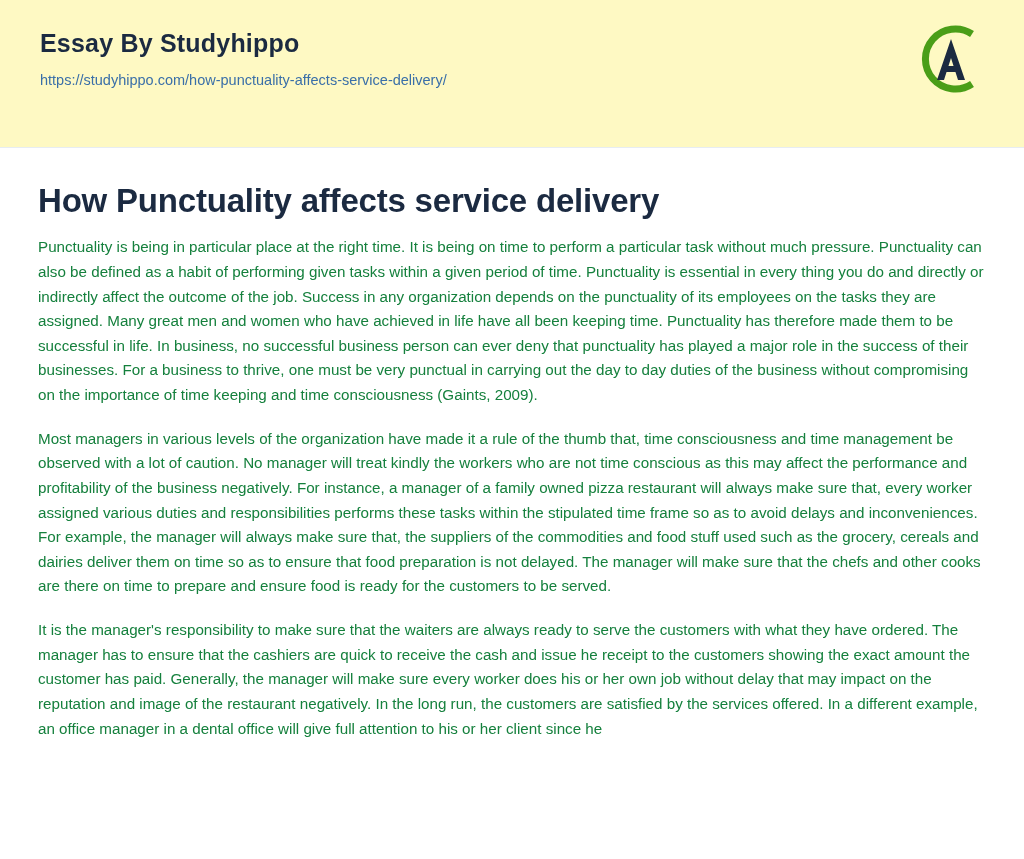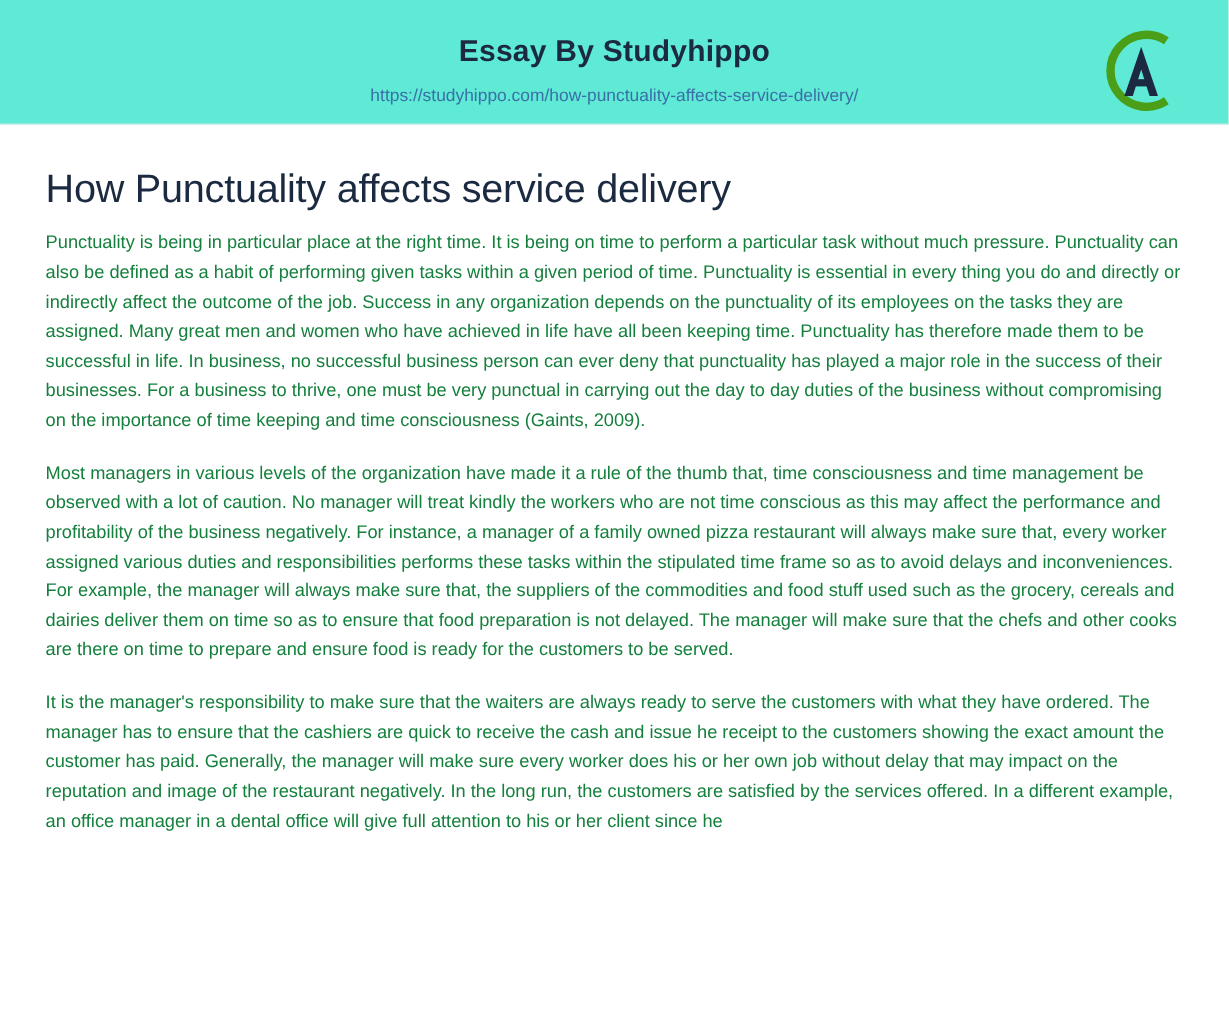--- a/index.html
+++ b/index.html
@@ -12,26 +12,25 @@
     font-family: "Liberation Sans", sans-serif;
   }
   .page {
     width: 1024px;
     height: 859px;
     position: relative;
     background: #ffffff;
     overflow: hidden;
   }
   .header {
-    height: 104px;
-    background: #5eead4;
+    height: 148px;
+    background: #fef9c3;
     border-bottom: 1px solid #e7edf2;
     position: relative;
     padding: 28px 40px 0 40px;
-    text-align: center;
   }
   .brand {
     font-size: 25px;
     font-weight: bold;
     color: #1b2a41;
     letter-spacing: 0.2px;
     line-height: 1.2;
     margin: 0;
   }
   .site-url {
@@ -46,21 +45,21 @@
     right: 34px;
     top: 20px;
     width: 78px;
     height: 78px;
   }
   .content {
     padding: 32px 38px 0 38px;
   }
   h1.title {
     font-size: 33px;
-    font-weight: normal;
+    font-weight: bold;
     color: #1b2a41;
     margin: 0 0 14px 0;
     line-height: 1.25;
     letter-spacing: -0.2px;
   }
   p.para {
     font-size: 15.2px;
     line-height: 1.62;
     color: #15803d;
     margin: 0 0 19px 0;

